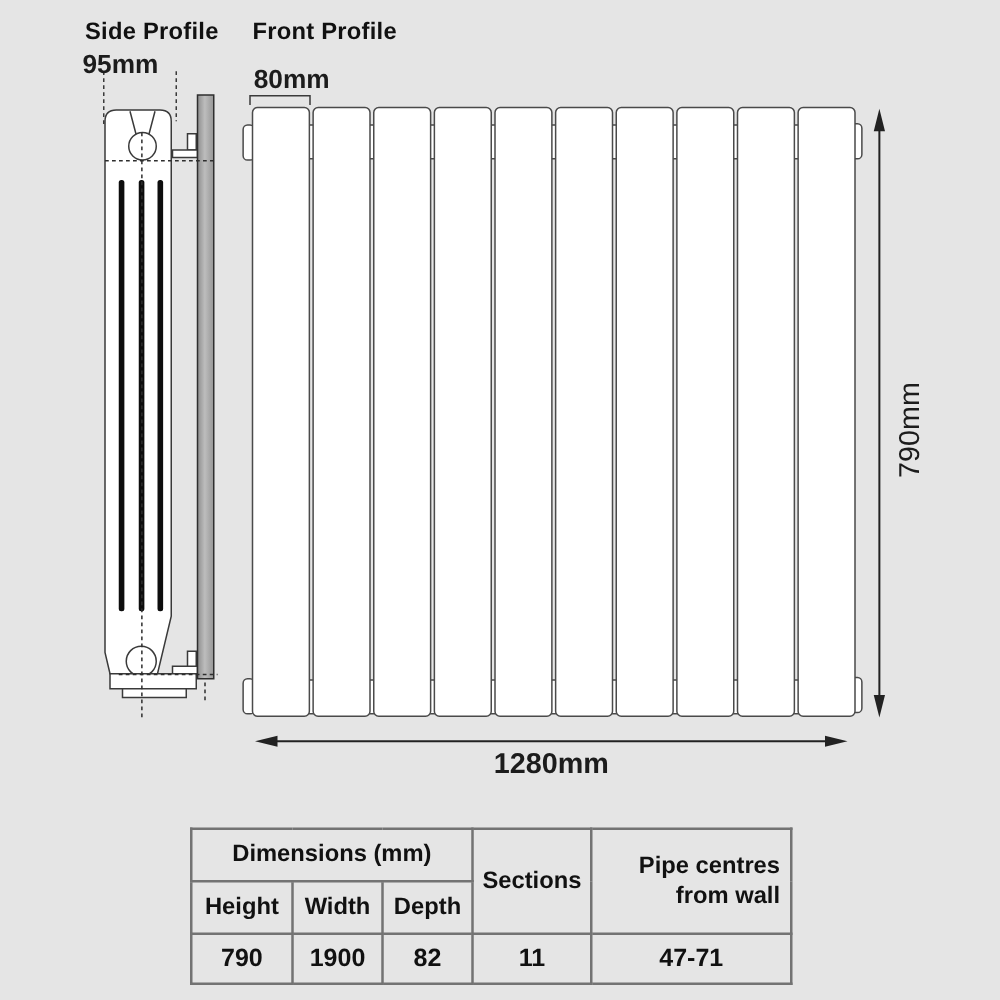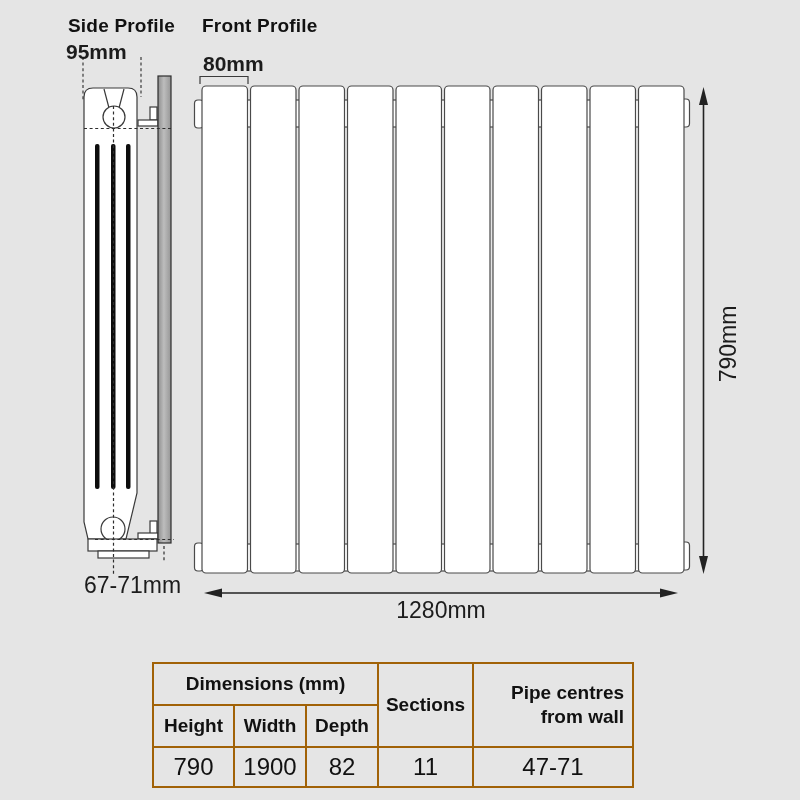--- a/index.html
+++ b/index.html
@@ -4,36 +4,36 @@
 <style>
   html,body{margin:0;padding:0;background:#ffffff;}
   .canvas{
     position:relative;width:800px;height:800px;background:#e5e5e5;overflow:hidden;
     font-family:"Liberation Sans", sans-serif;color:#1a1a1a;
   }
   .lbl{position:absolute;white-space:nowrap;}
   .title{font-size:19px;font-weight:600;letter-spacing:.2px;color:#111;}
   .dim{font-size:21px;font-weight:700;color:#1c1c1c;}
   .dimbig{font-size:23px;font-weight:400;color:#1c1c1c;}
-  .center-x{transform:translateX(-50%);}
+  .center-x{transform:translateX(-50%);font-weight:bold;}
   .rot{transform:translate(-50%,-50%) rotate(-90deg);}
   svg{position:absolute;left:0;top:0;}
 
   table.spec{
     position:absolute;left:152px;top:662px;width:480px;
     border-collapse:collapse;table-layout:fixed;
     font-family:"Liberation Sans", sans-serif;color:#111;
   }
   table.spec td,table.spec th{
-    border:2px solid #a16207;text-align:center;vertical-align:middle;padding:0;
+    border:2px solid #737373;text-align:center;vertical-align:middle;padding:0;
   }
   table.spec th{font-size:19px;font-weight:700;}
   table.spec .hrow{height:42px;}
   table.spec .vrow{height:40px;}
-  table.spec .val{font-size:24px;font-weight:400;}
+  table.spec .val{font-size:20px;font-weight:700;}
   table.spec th.pipe{
     text-align:right;padding-left:22px;padding-right:8px;line-height:1.25;
     white-space:normal;
   }
 </style>
 </head>
 <body>
 
 <div class="canvas">
 
@@ -144,21 +144,20 @@
   </svg>
 
   <div class="lbl title" style="left:68px;top:15px">Side Profile</div>
   <div class="lbl dim" style="left:66px;top:40px">95mm</div>
 
   <div class="lbl title" style="left:202px;top:15px">Front Profile</div>
   <div class="lbl dim" style="left:203px;top:52px">80mm</div>
 
   <div class="lbl dimbig rot" style="left:728px;top:344px">790mm</div>
   <div class="lbl dimbig center-x" style="left:441px;top:597px">1280mm</div>
-  <div class="lbl dimbig" style="left:84px;top:572px">67-71mm</div>
 
   <table class="spec">
     <colgroup>
       <col style="width:81px">
         <col style="width:72px">
         <col style="width:72px">
       <col style="width:95px">
         <col style="width:160px">
     </colgroup>
     <tbody>

